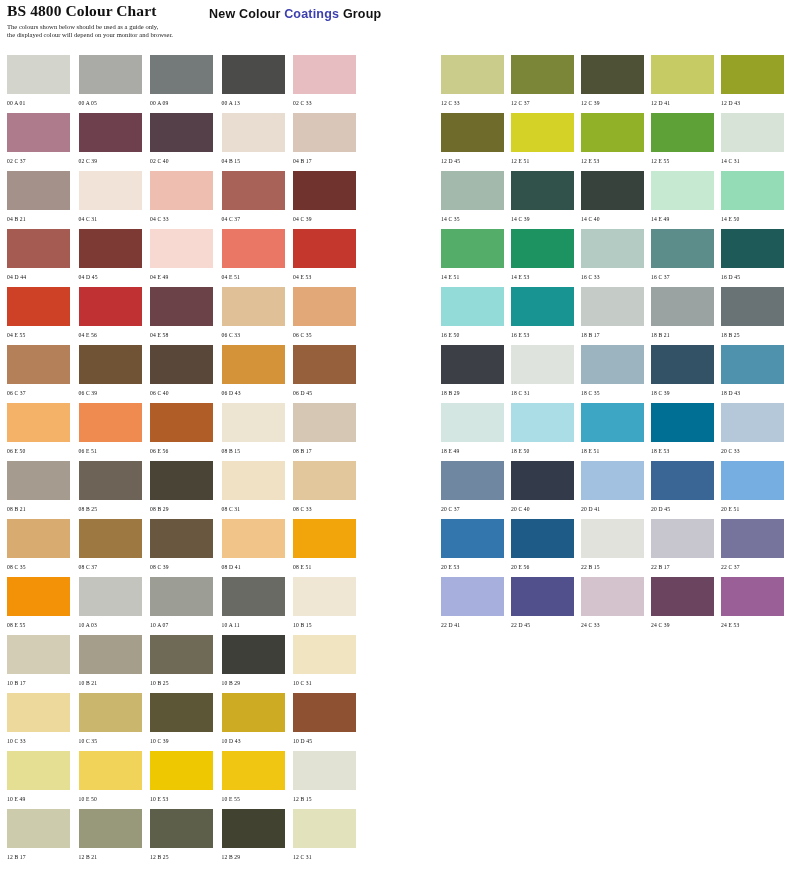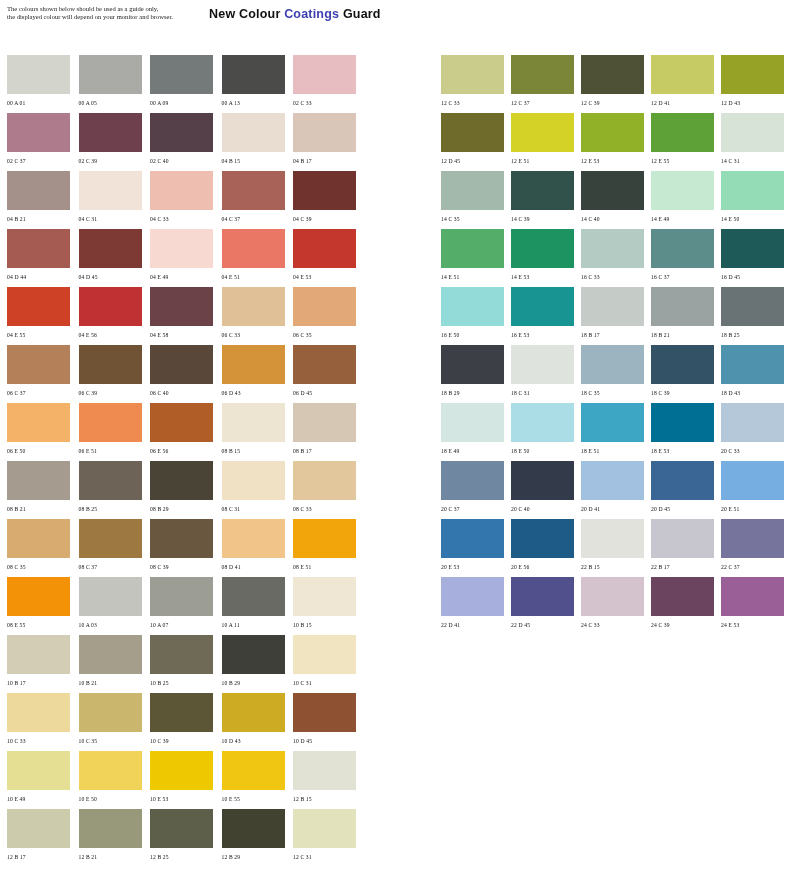--- a/index.html
+++ b/index.html
@@ -114,27 +114,28 @@
   
   .col .row { margin-bottom: 0; }
 </style>
 </head>
 <body>
 
 <div id="page">
 
   <div class="header">
     <div class="title-block">
+      <h1 class="chart-title">BS 4800 Colour Chart</h1>
       <p class="chart-subtitle">
         <span>The colours shown below should be used as a guide only,</span><br>
         <span>the displayed colour will depend on your monitor and browser.</span>
       </p>
     </div>
     <div class="brand">
-      <span>New Colour </span><span class="brand-accent">Coatings</span><span> Guard</span>
+      <span>New Colour </span><span class="brand-accent">Coatings</span><span> Group</span>
     </div>
   </div>
 
   <div class="columns">
     <div class="col col-left" id="col-left">
         <div class="row">
           <div class="cell">
             <div class="swatch" title="00 A 01" style="background-color: rgb(211, 212, 203);"></div>
             <div class="swatch-label">00 A 01</div>
           </div>

